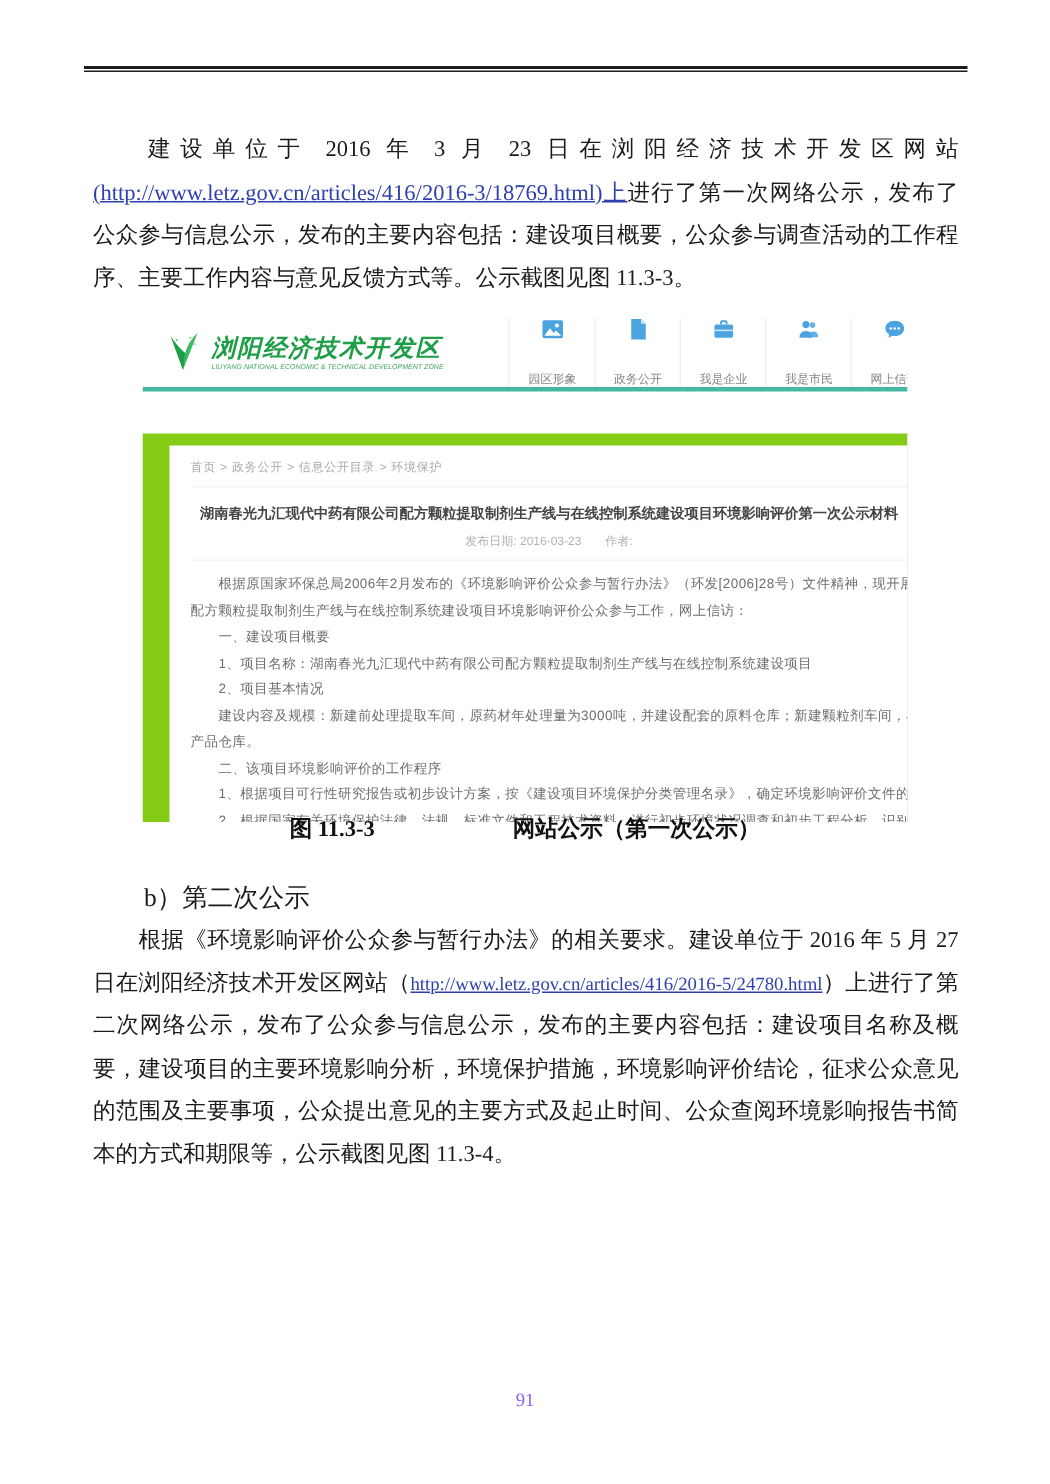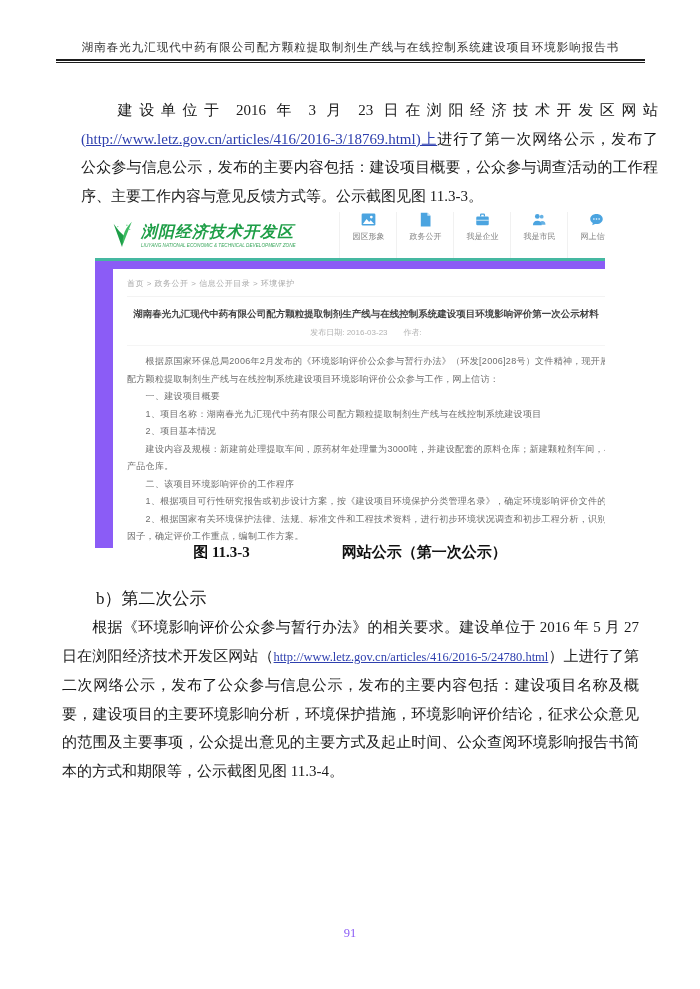--- a/index.html
+++ b/index.html
@@ -30,48 +30,48 @@
     position: absolute; left: 62px; width: 577px;
     font-size: 15px; line-height: 28.5px;
     text-align: justify; color: #1a1a1a;
   }
   .para .indent { display: inline-block; width: 2em; }
   .doc-link {
     color: #2e3fae; text-decoration: underline;
     text-decoration-color: #2e3fae; white-space: nowrap;
   }
   .doc-link.small { font-size: 12.5px; }
-  .para1 { top: 96px; margin-left: 19px; }
+  .para1 { top: 86px; }
   .para-b { top: 585px; font-size: 17px; }
   .para2 { top: 613px; }
   
   .shot {
     position: absolute; top: 212px; left: 95px;
     width: 510px; height: 336px;
     background: #ffffff; overflow: hidden;
     font-family: "Liberation Sans", "DejaVu Sans", sans-serif;
   }
   .ss-header { height: 46px; background: #fff; display: flex; align-items: center; padding-left: 13px; }
   .ss-logo { display: flex; align-items: center; gap: 5px; }
   .ss-logo-text { display: flex; flex-direction: column; }
   .ss-logo-title {
     font-size: 16px; font-weight: bold; font-style: italic;
     color: #1e9e47; letter-spacing: 1px; white-space: nowrap;
   }
   .ss-logo-sub { font-size: 6px; transform: scale(0.78); transform-origin: left top; color: #3aa65c; white-space: nowrap; font-style: italic; }
   .ss-nav { margin-left: auto; display: flex; height: 100%; }
   .ss-nav-item {
     width: 57px; display: flex; flex-direction: column;
-    align-items: center; justify-content: flex-start; gap: 4px;
+    align-items: center; justify-content: space-between; gap: 4px;
     border-left: 1px solid #f1f1f1;
   }
   .ss-nav-item svg { width: 15px; height: 15px; }
   .ss-nav-label { font-size: 8px; color: #858585; white-space: nowrap; }
   .ss-teal { height: 3px; background: #45b8a1; }
-  .ss-body { background: #8b5cf6; height: 287px; padding: 8px 0 0 18px; }
+  .ss-body { background: #84cc16; height: 287px; padding: 8px 0 0 18px; margin-top: 28px; }
   .ss-card { background: #ffffff; height: 100%; padding: 9px 0 0 14px; overflow: hidden; }
   .ss-breadcrumb {
     font-size: 8px; color: #aaaaaa; letter-spacing: 0.5px;
     padding-bottom: 7px; border-bottom: 1px solid #f3f3f3; white-space: nowrap;
   }
   .ss-title {
     margin-top: 11px; text-align: center;
     font-size: 9.5px; font-weight: bold; color: #454545;
     white-space: nowrap; overflow: hidden;
   }
@@ -96,21 +96,20 @@
     position: absolute; top: 926px; left: 0; width: 100%;
     text-align: center; font-size: 12.5px; color: #8b5cf6;
   }
 </style>
 </head>
 <body>
 
 <div class="page">
 
   <div class="doc-header">
-    <div class="doc-header-title">湖南春光九汇现代中药有限公司配方颗粒提取制剂生产线与在线控制系统建设项目环境影响报告书</div>
     <div class="doc-header-rule"></div>
   </div>
 
   <p class="para para1"><span class="indent"></span><span>建设单位于 2016 年 3 月 23 日在浏阳经济技术开发区网站</span><a class="doc-link" href="#">(http://www.letz.gov.cn/articles/416/2016-3/18769.html)上</a><span>进行了第一次网络公示，发布了公众参与信息公示，发布的主要内容包括：建设项目概要，公众参与调查活动的工作程序、主要工作内容与意见反馈方式等。公示截图见图 11.3-3。</span></p>
 
   <div class="shot">
     <div class="ss-header">
       <div class="ss-logo">
         <svg width="28" height="32" viewBox="0 0 40 40">
           <path d="M8 4 L20 37 L24 22 Q15 15 8 4 Z" fill="#1d9e48"></path>

